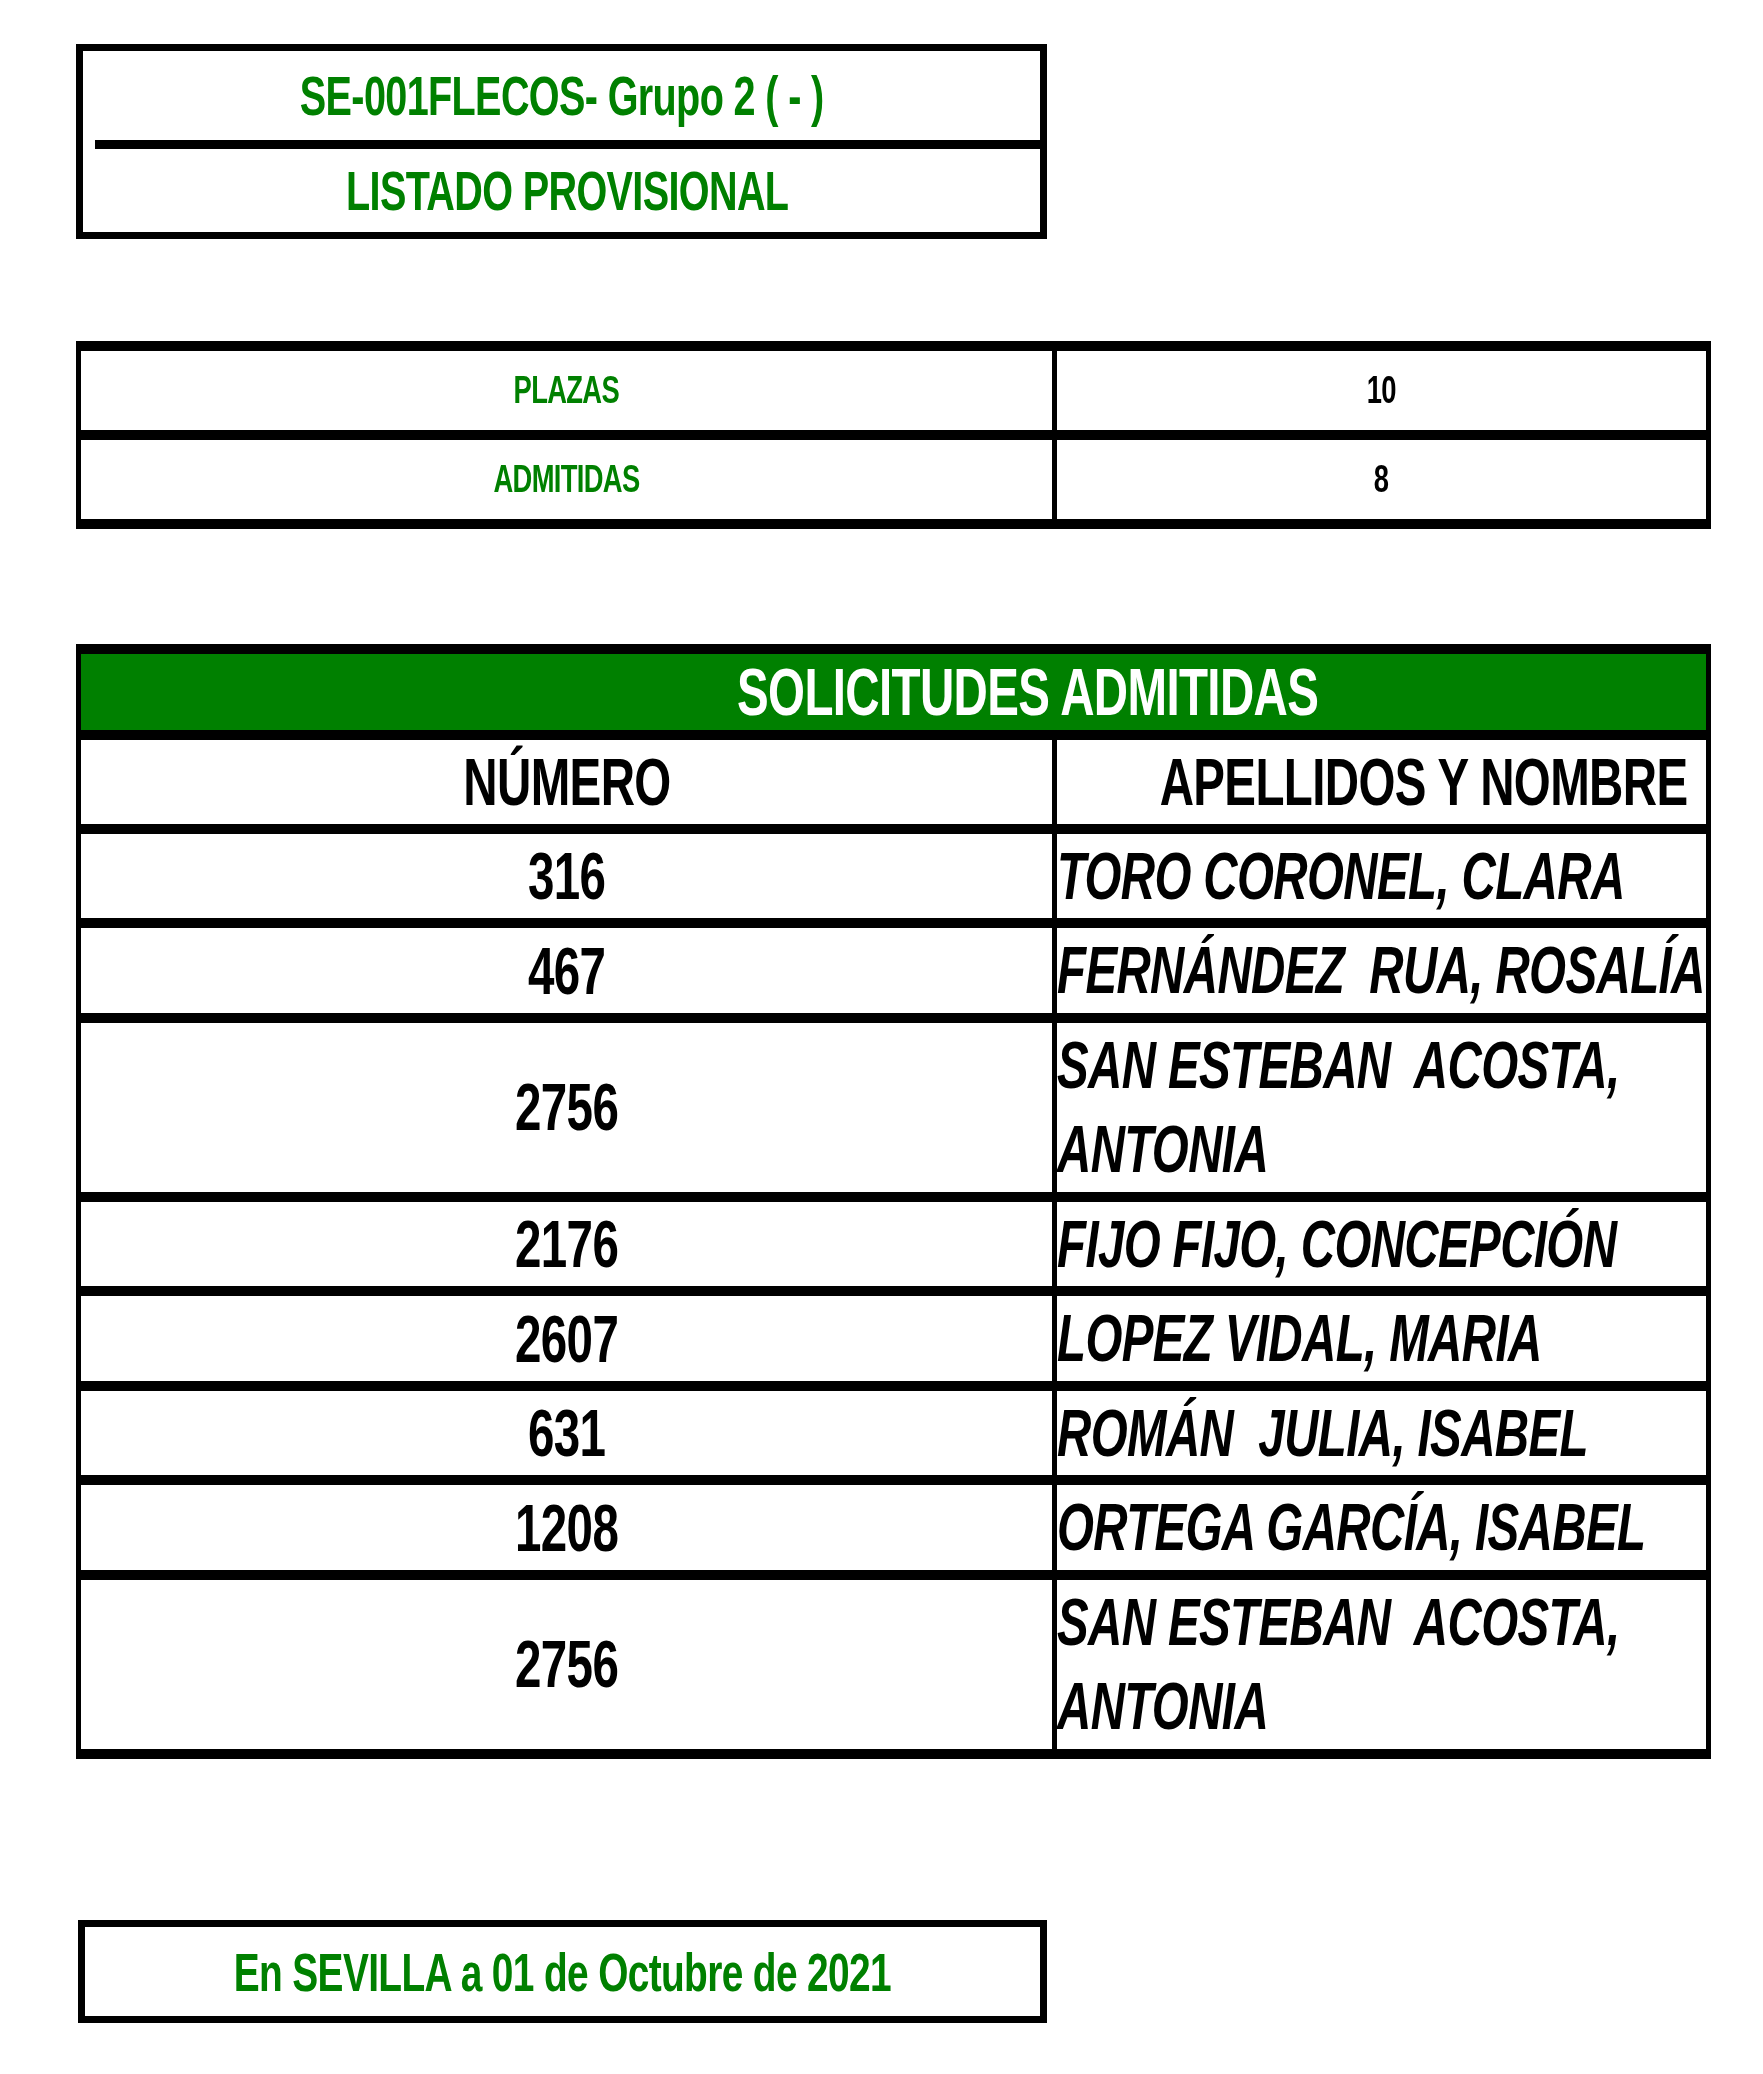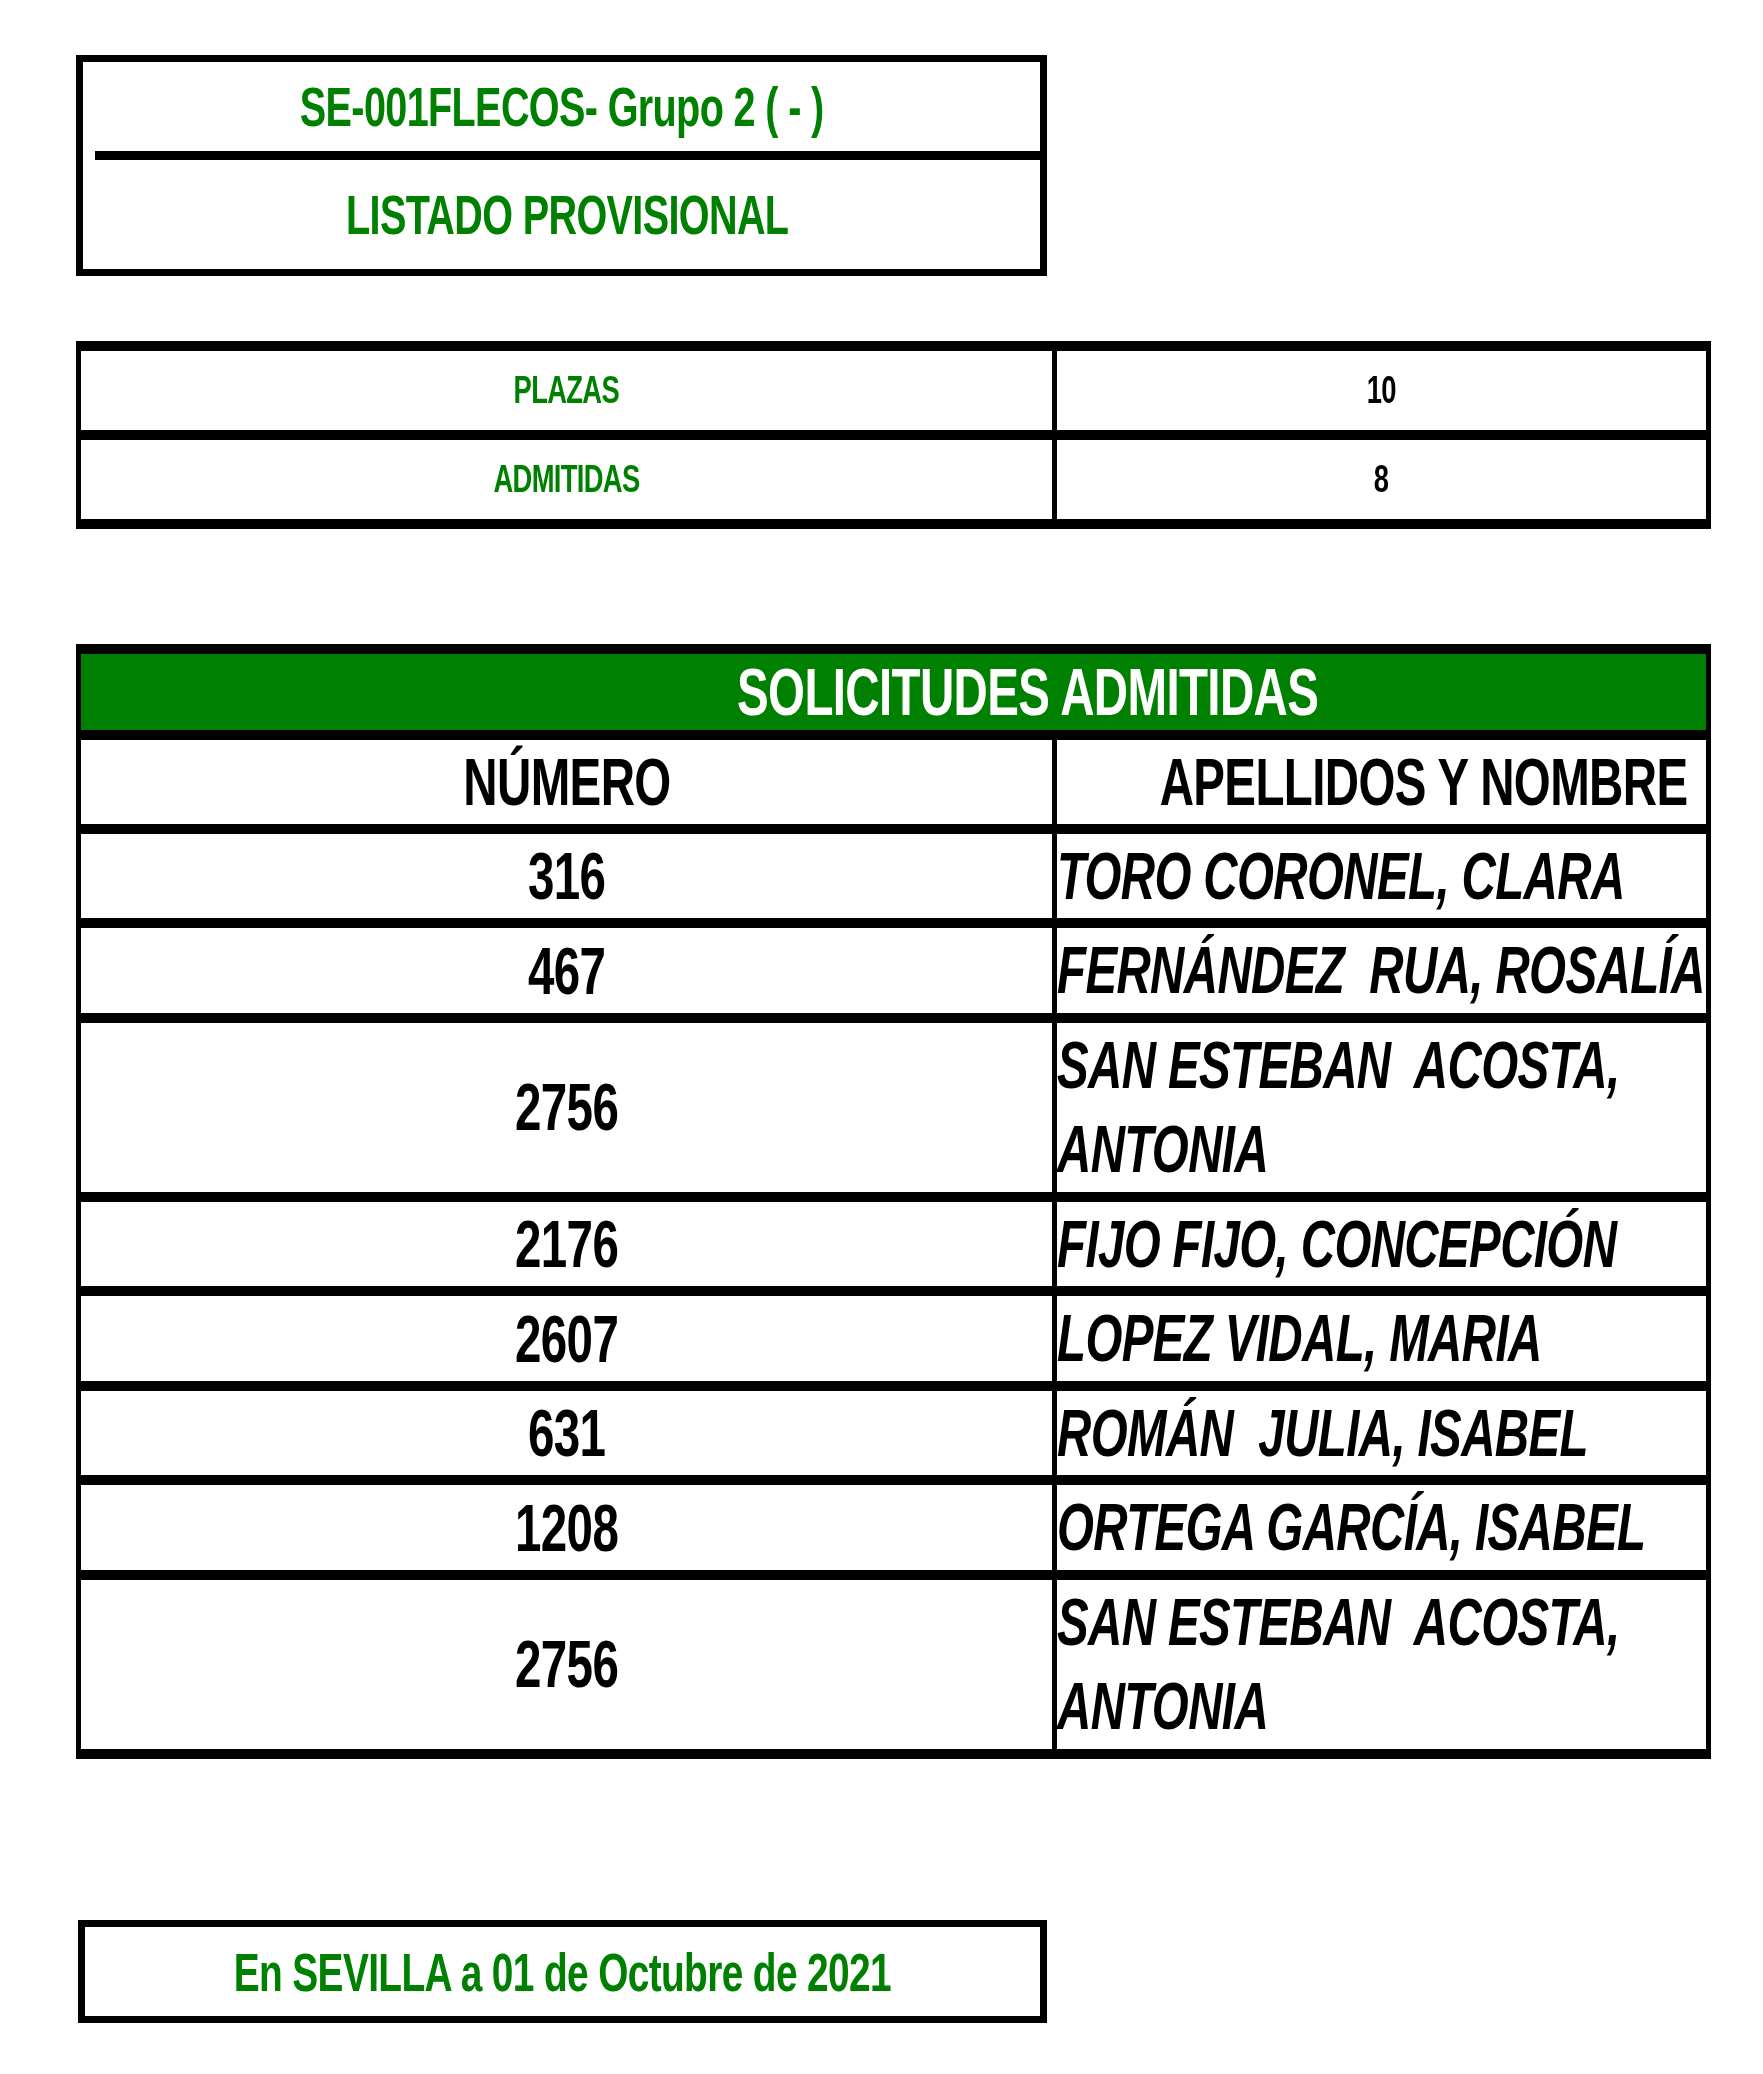--- a/index.html
+++ b/index.html
@@ -28,32 +28,32 @@
     letter-spacing: -0.9px;
   }
   .origin-left { transform-origin: left center; }
 
   .green-text { color: #008000; }
   .white-text { color: #ffffff; }
 
   
   .title-box {
     position: absolute;
-    left: 76px; top: 55px;
+    left: 76px; top: 44px;
     width: 971px;
     border: 7.4px solid #000000;
   }
   .title-row {
     height: 89px;
     display: flex;
     align-items: center;
     justify-content: center;
     font-size: 55px;
   }
-  .title-row + .title-row { border-top: 9.2px solid #000000; height: 118px; margin-left: 12px; }
+  .title-row + .title-row { border-top: 9.2px solid #000000; height: 92px; margin-left: 12px; }
 
   
   table.tbl {
     position: absolute;
     border-collapse: collapse;
     table-layout: fixed;
     width: 1630px;
   }
   table.tbl td {
     border: 5.5px solid #000000;

